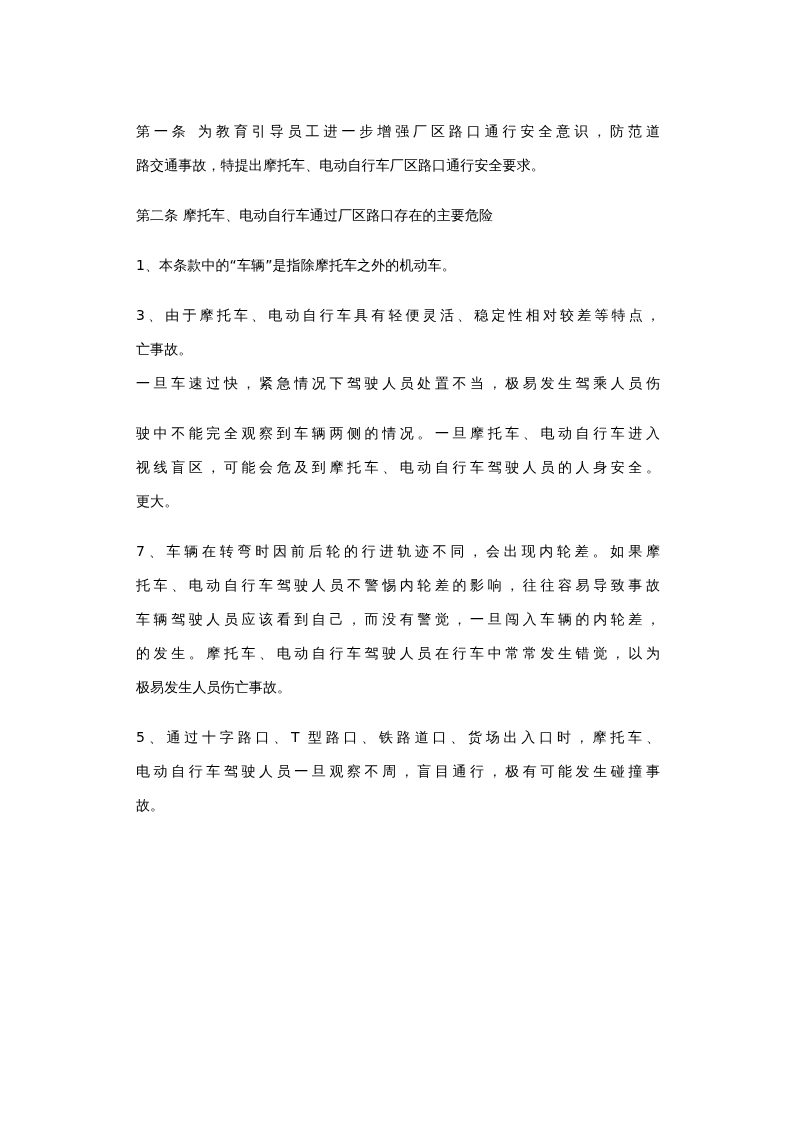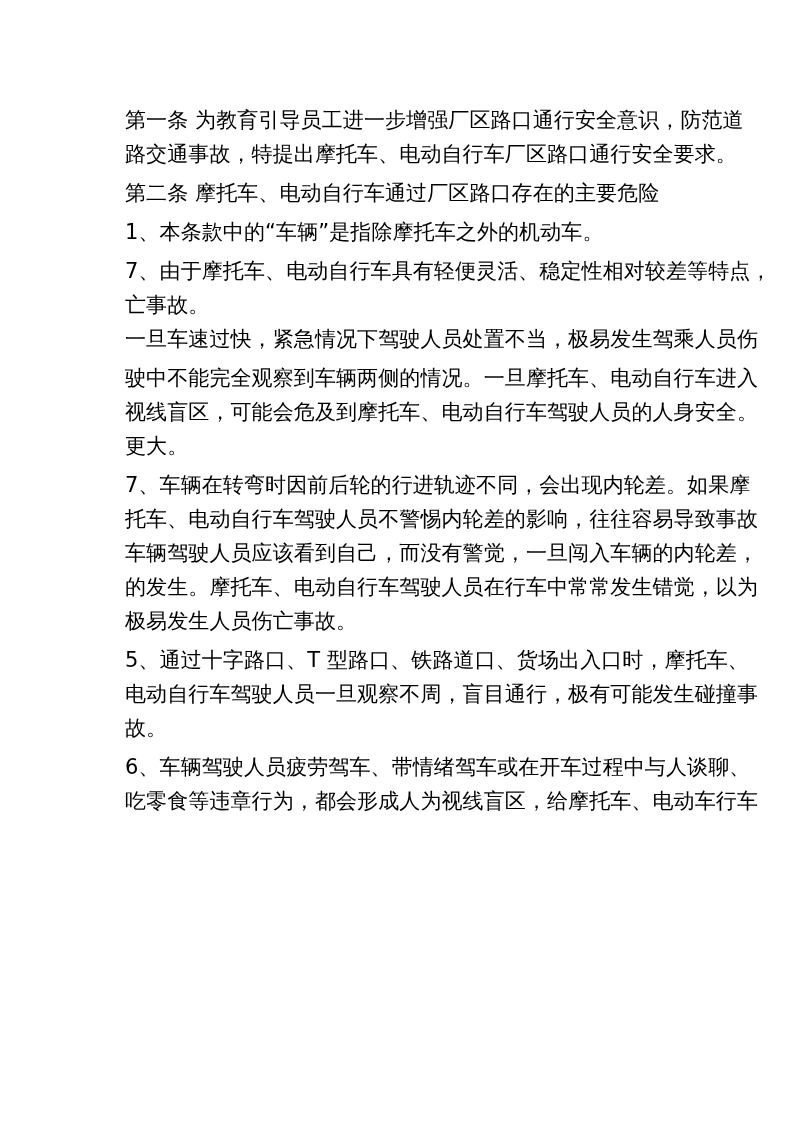--- a/index.html
+++ b/index.html
@@ -15,22 +15,22 @@
       font-family: "DejaVu Sans", "Liberation Sans", sans-serif;
       color: #000000;
     }
     .page {
       position: absolute;
       left: 120px;
       top: 98px;
       width: 556px;
     }
     .para {
-      margin: 5px;
-      font-size: 21px;
+      margin: 16px;
+      font-size: 14px;
       line-height: 34px;
       letter-spacing: 0.1px;
       text-align: justify;
       text-justify: inter-character;
       white-space: normal;
       word-break: break-all;
     }
     .line {
       display: block;
       height: 34px;
@@ -54,21 +54,21 @@
 
   <div class="para">
     <span class="line last">第二条  摩托车、电动自行车通过厂区路口存在的主要危险</span>
   </div>
 
   <div class="para">
     <span class="line last">1、本条款中的“车辆”是指除摩托车之外的机动车。</span>
   </div>
 
   <div class="para">
-    <span class="line">7、由于摩托车、电动自行车具有轻便灵活、稳定性相对较差等特点，</span>
+    <span class="line">3、由于摩托车、电动自行车具有轻便灵活、稳定性相对较差等特点，</span>
     <span class="line last">亡事故。</span>
     <span class="line">一旦车速过快，紧急情况下驾驶人员处置不当，极易发生驾乘人员伤</span>
   </div>
 
   <div class="para">
     <span class="line">驶中不能完全观察到车辆两侧的情况。一旦摩托车、电动自行车进入</span>
     <span class="line">视线盲区，可能会危及到摩托车、电动自行车驾驶人员的人身安全。</span>
     <span class="line last">更大。</span>
   </div>
 
@@ -79,18 +79,14 @@
     <span class="line">的发生。摩托车、电动自行车驾驶人员在行车中常常发生错觉，以为</span>
     <span class="line last">极易发生人员伤亡事故。</span>
   </div>
 
   <div class="para">
     <span class="line">5、通过十字路口、T 型路口、铁路道口、货场出入口时，摩托车、</span>
     <span class="line">电动自行车驾驶人员一旦观察不周，盲目通行，极有可能发生碰撞事</span>
     <span class="line last">故。</span>
   </div>
 
-  <div class="para">
-    <span class="line">6、车辆驾驶人员疲劳驾车、带情绪驾车或在开车过程中与人谈聊、</span>
-    <span class="line">吃零食等违章行为，都会形成人为视线盲区，给摩托车、电动车行车</span>
-  </div>
 
 </div>
 
 </body></html>

